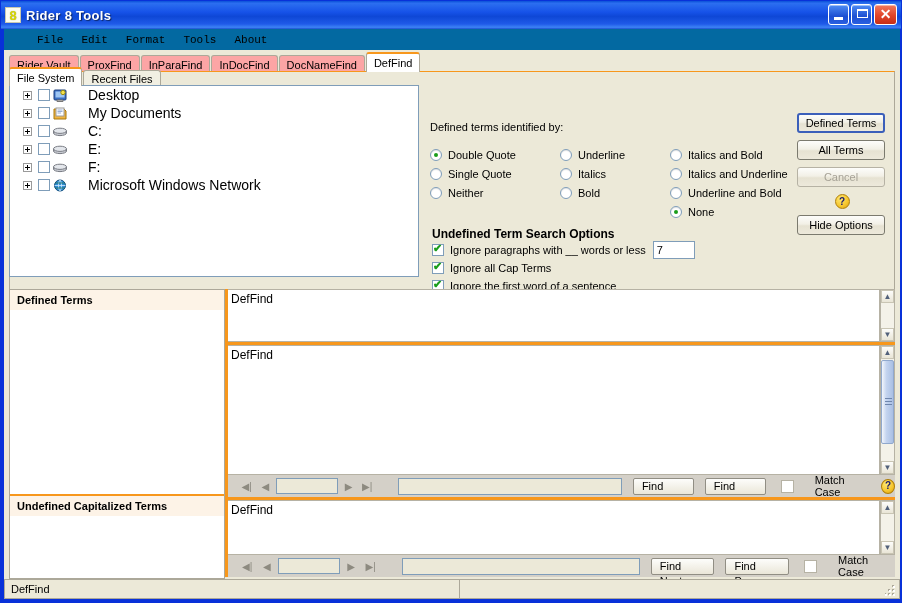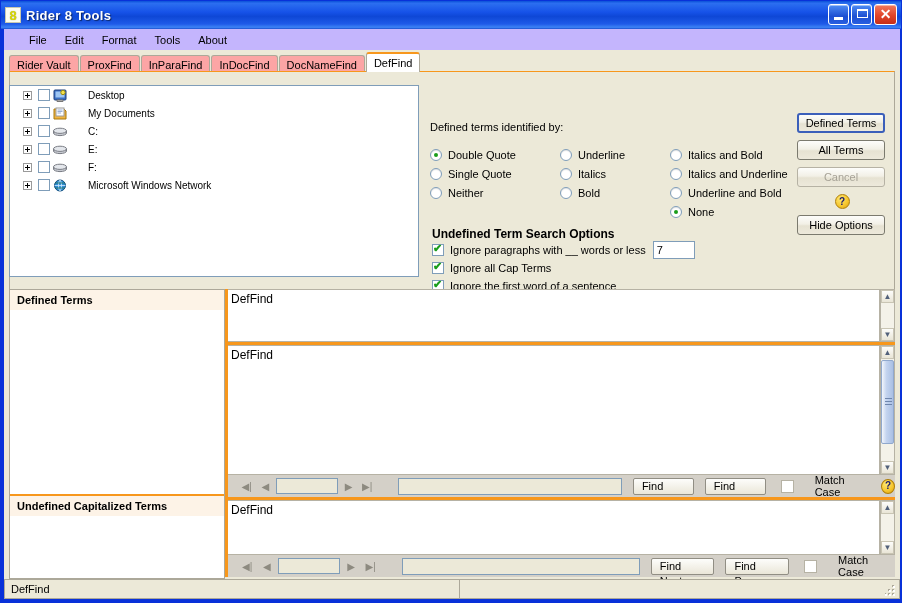--- a/index.html
+++ b/index.html
@@ -66,22 +66,23 @@
   }
   
   .client {
     position: absolute; left: 3px; top: 28px;
     width: 896px; height: 570px;
     background: #ece9d8;
   }
   
   .menubar {
     position: absolute; left: 0; top: 0; width: 100%; height: 21px;
-    background: #c4b5fd; display: flex; align-items: center;
-    padding-left: 16px;
+    background: #0369a1; display: flex; align-items: center;
+    padding-left: 24px;
+    font-family: Liberation Mono, monospace;
   }
   .menu-item {
     padding: 2px 9px; font-size: 11px; color: #000;
   }
   
   .tabstrip {
     position: absolute; left: 5px; top: 24px; width: 886px; height: 19px;
     display: flex; align-items: flex-end;
   }
   .tab {
@@ -138,21 +139,21 @@
     content: ''; position: absolute; left: 1px; top: 3px; width: 5px; height: 1px; background: #000;
   }
   .expander::after {
     content: ''; position: absolute; left: 3px; top: 1px; width: 1px; height: 5px; background: #000;
   }
   .tchk {
     width: 12px; height: 12px; border: 1px solid #7f9db9; background: #fff;
     margin-right: 2px; flex: none;
   }
   .ticon { width: 16px; height: 15px; margin-right: 4px; flex: none; position: relative; }
-  .tlabel { font-size: 10px; color: #000; padding-left: 16px; }
+  .tlabel { font-size: 14px; color: #000; padding-left: 16px; }
   
   .opts { position: absolute; left: 426px; top: 92px; width: 360px; }
   .opts-title { font-size: 11px; margin-bottom: 16px; }
   .radio-grid { display: grid; grid-template-columns: 130px 110px 1fr; row-gap: 7px; }
   .radio-row { display: flex; align-items: center; font-size: 11px; }
   .radio {
     width: 12px; height: 12px; border-radius: 50%;
     border: 1px solid #7f9db9; background: #fff;
     margin-right: 6px; flex: none; position: relative;
     box-shadow: inset 0 1px 1px rgba(0,0,0,.12);
@@ -338,20 +339,24 @@
       <div class="tab">Rider Vault</div>
       <div class="tab">ProxFind</div>
       <div class="tab">InParaFind</div>
       <div class="tab">InDocFind</div>
       <div class="tab">DocNameFind</div>
       <div class="tab active">DefFind</div>
     </div>
 
     <div class="tabpage"></div>
 
+    <div class="inner-tabstrip">
+      <div class="itab active">File System</div>
+      <div class="itab">Recent Files</div>
+    </div>
 
     <div class="treebox">
       <div class="tree-row">
         <div class="expander"></div>
         <div class="tchk"></div>
         <div class="ticon">
           <svg width="16" height="15" viewBox="0 0 16 15">
               <rect x="2" y="2" width="12" height="10" rx="1" fill="#3a6fc4" stroke="#1f3f7a"></rect>
               <rect x="3.5" y="3.5" width="9" height="6" fill="#9fc6f2"></rect>
               <path d="M5 12h6v1.5H5z" fill="#d8d8d8" stroke="#777"></path>

